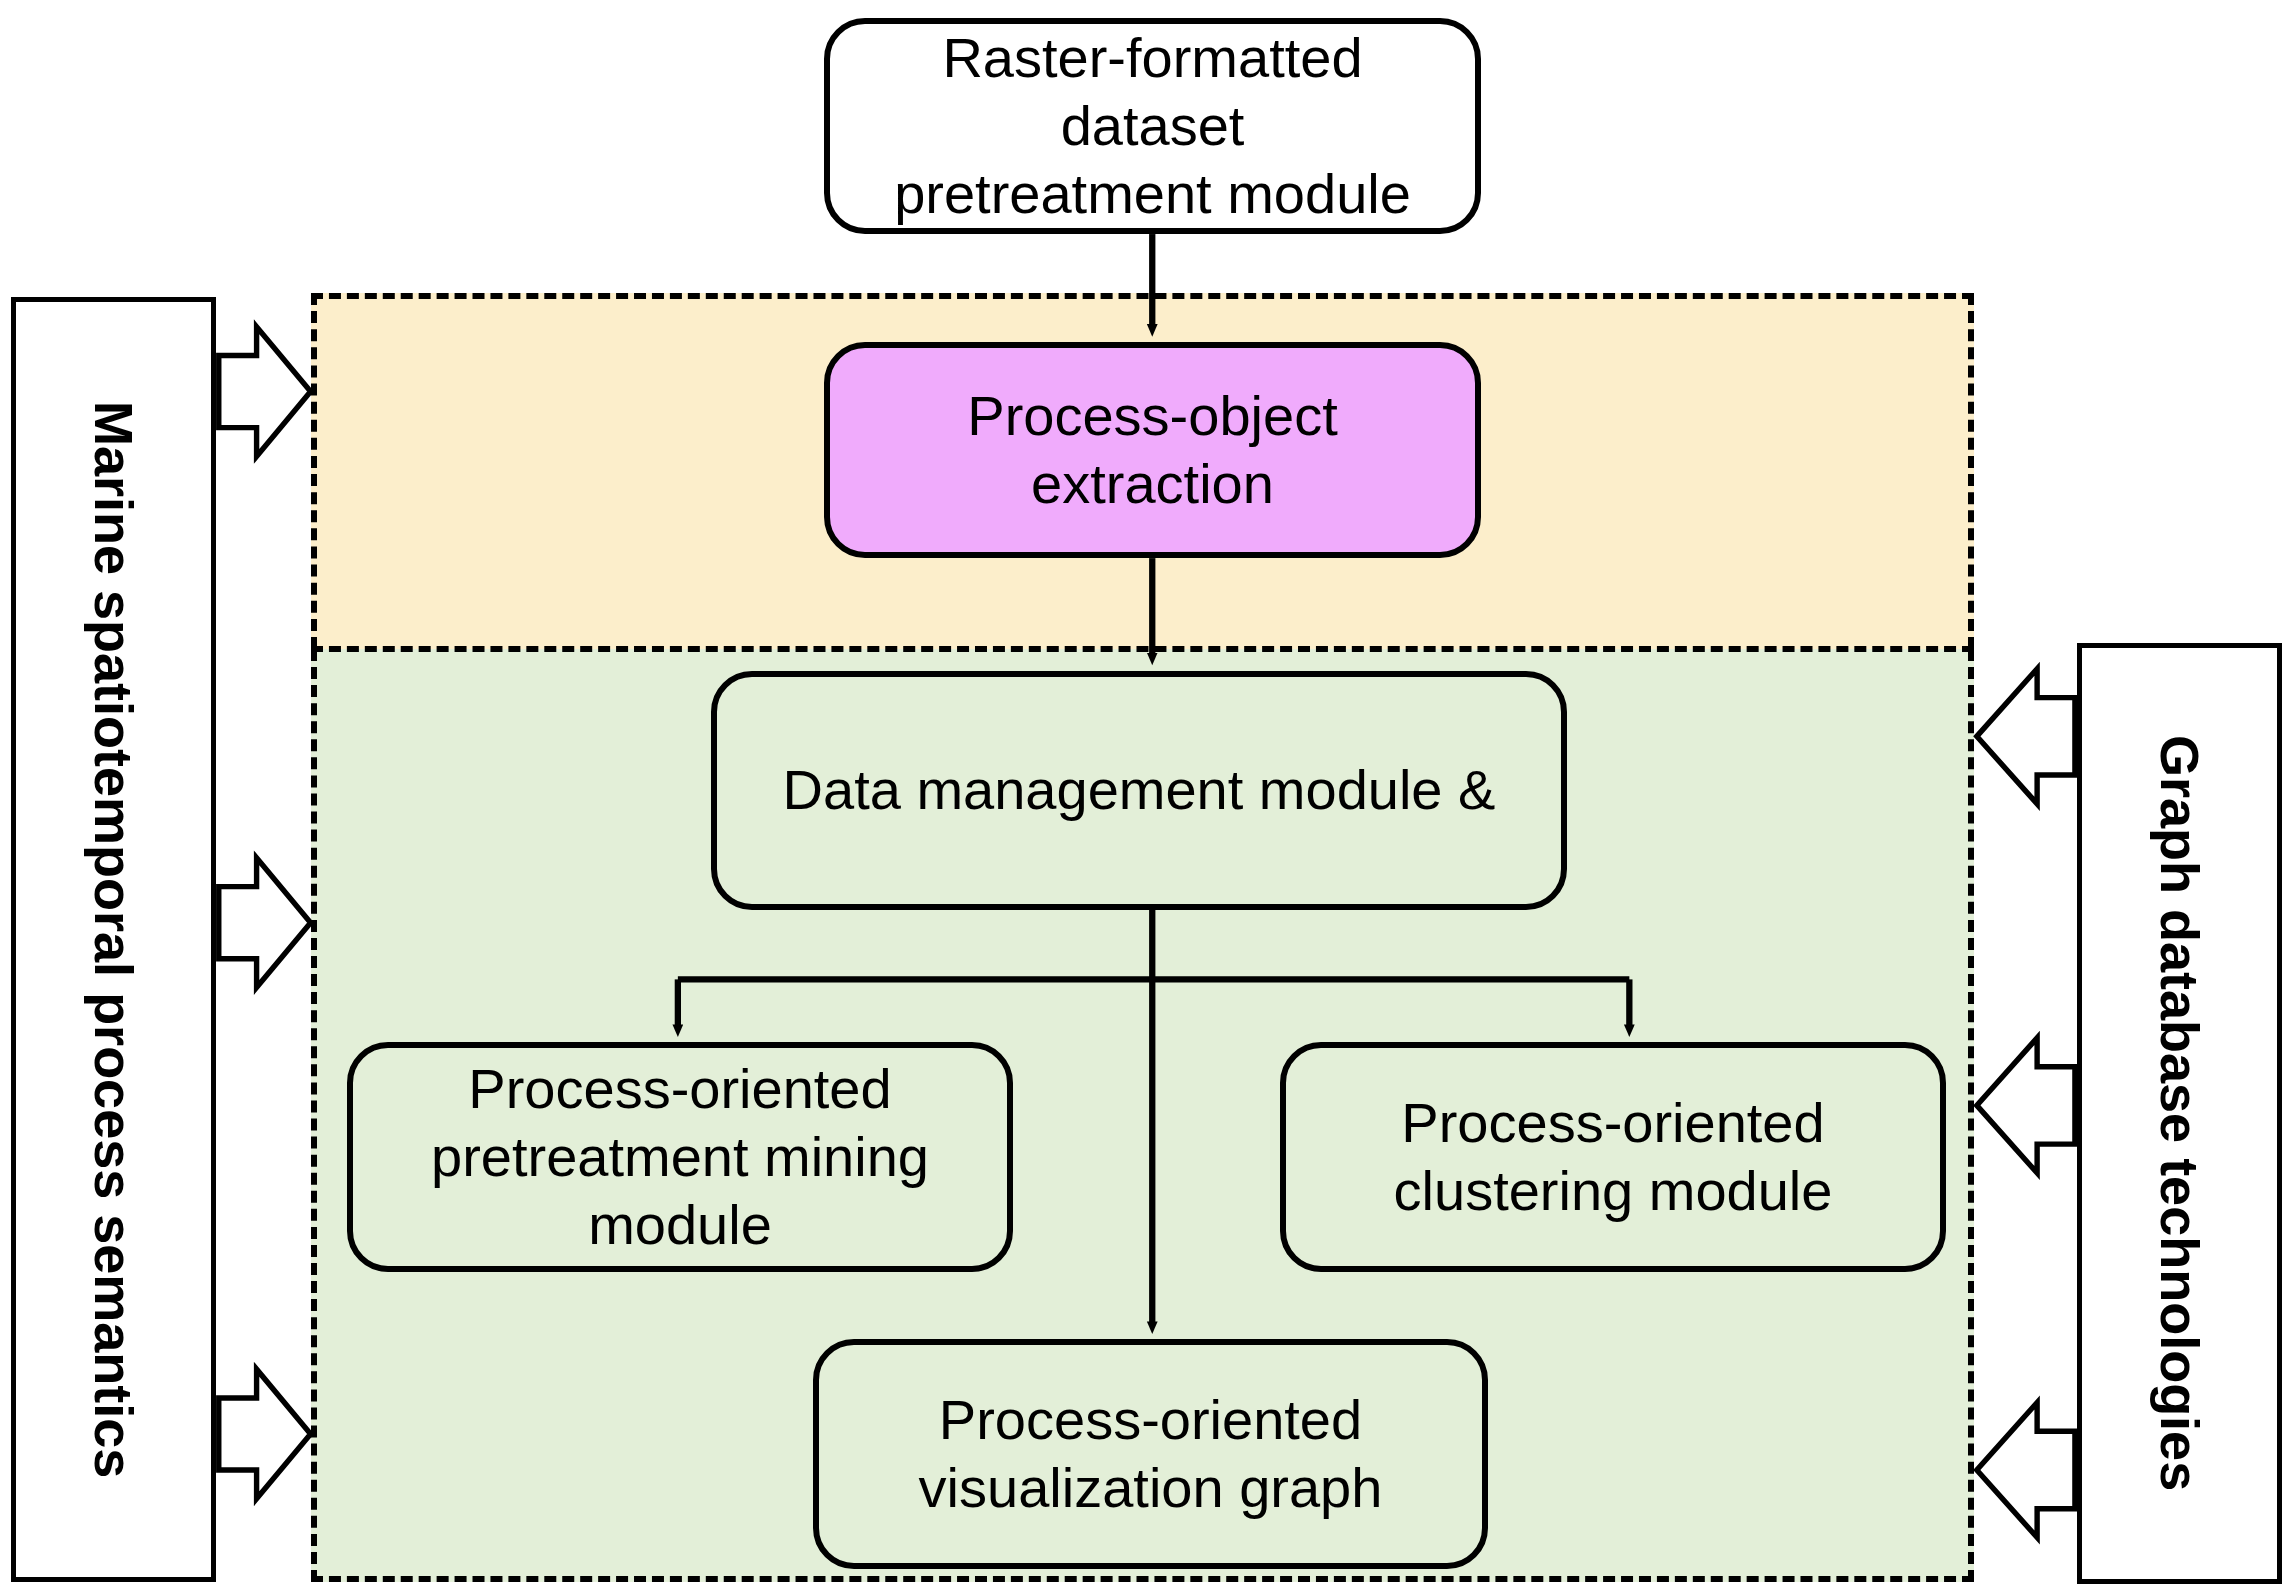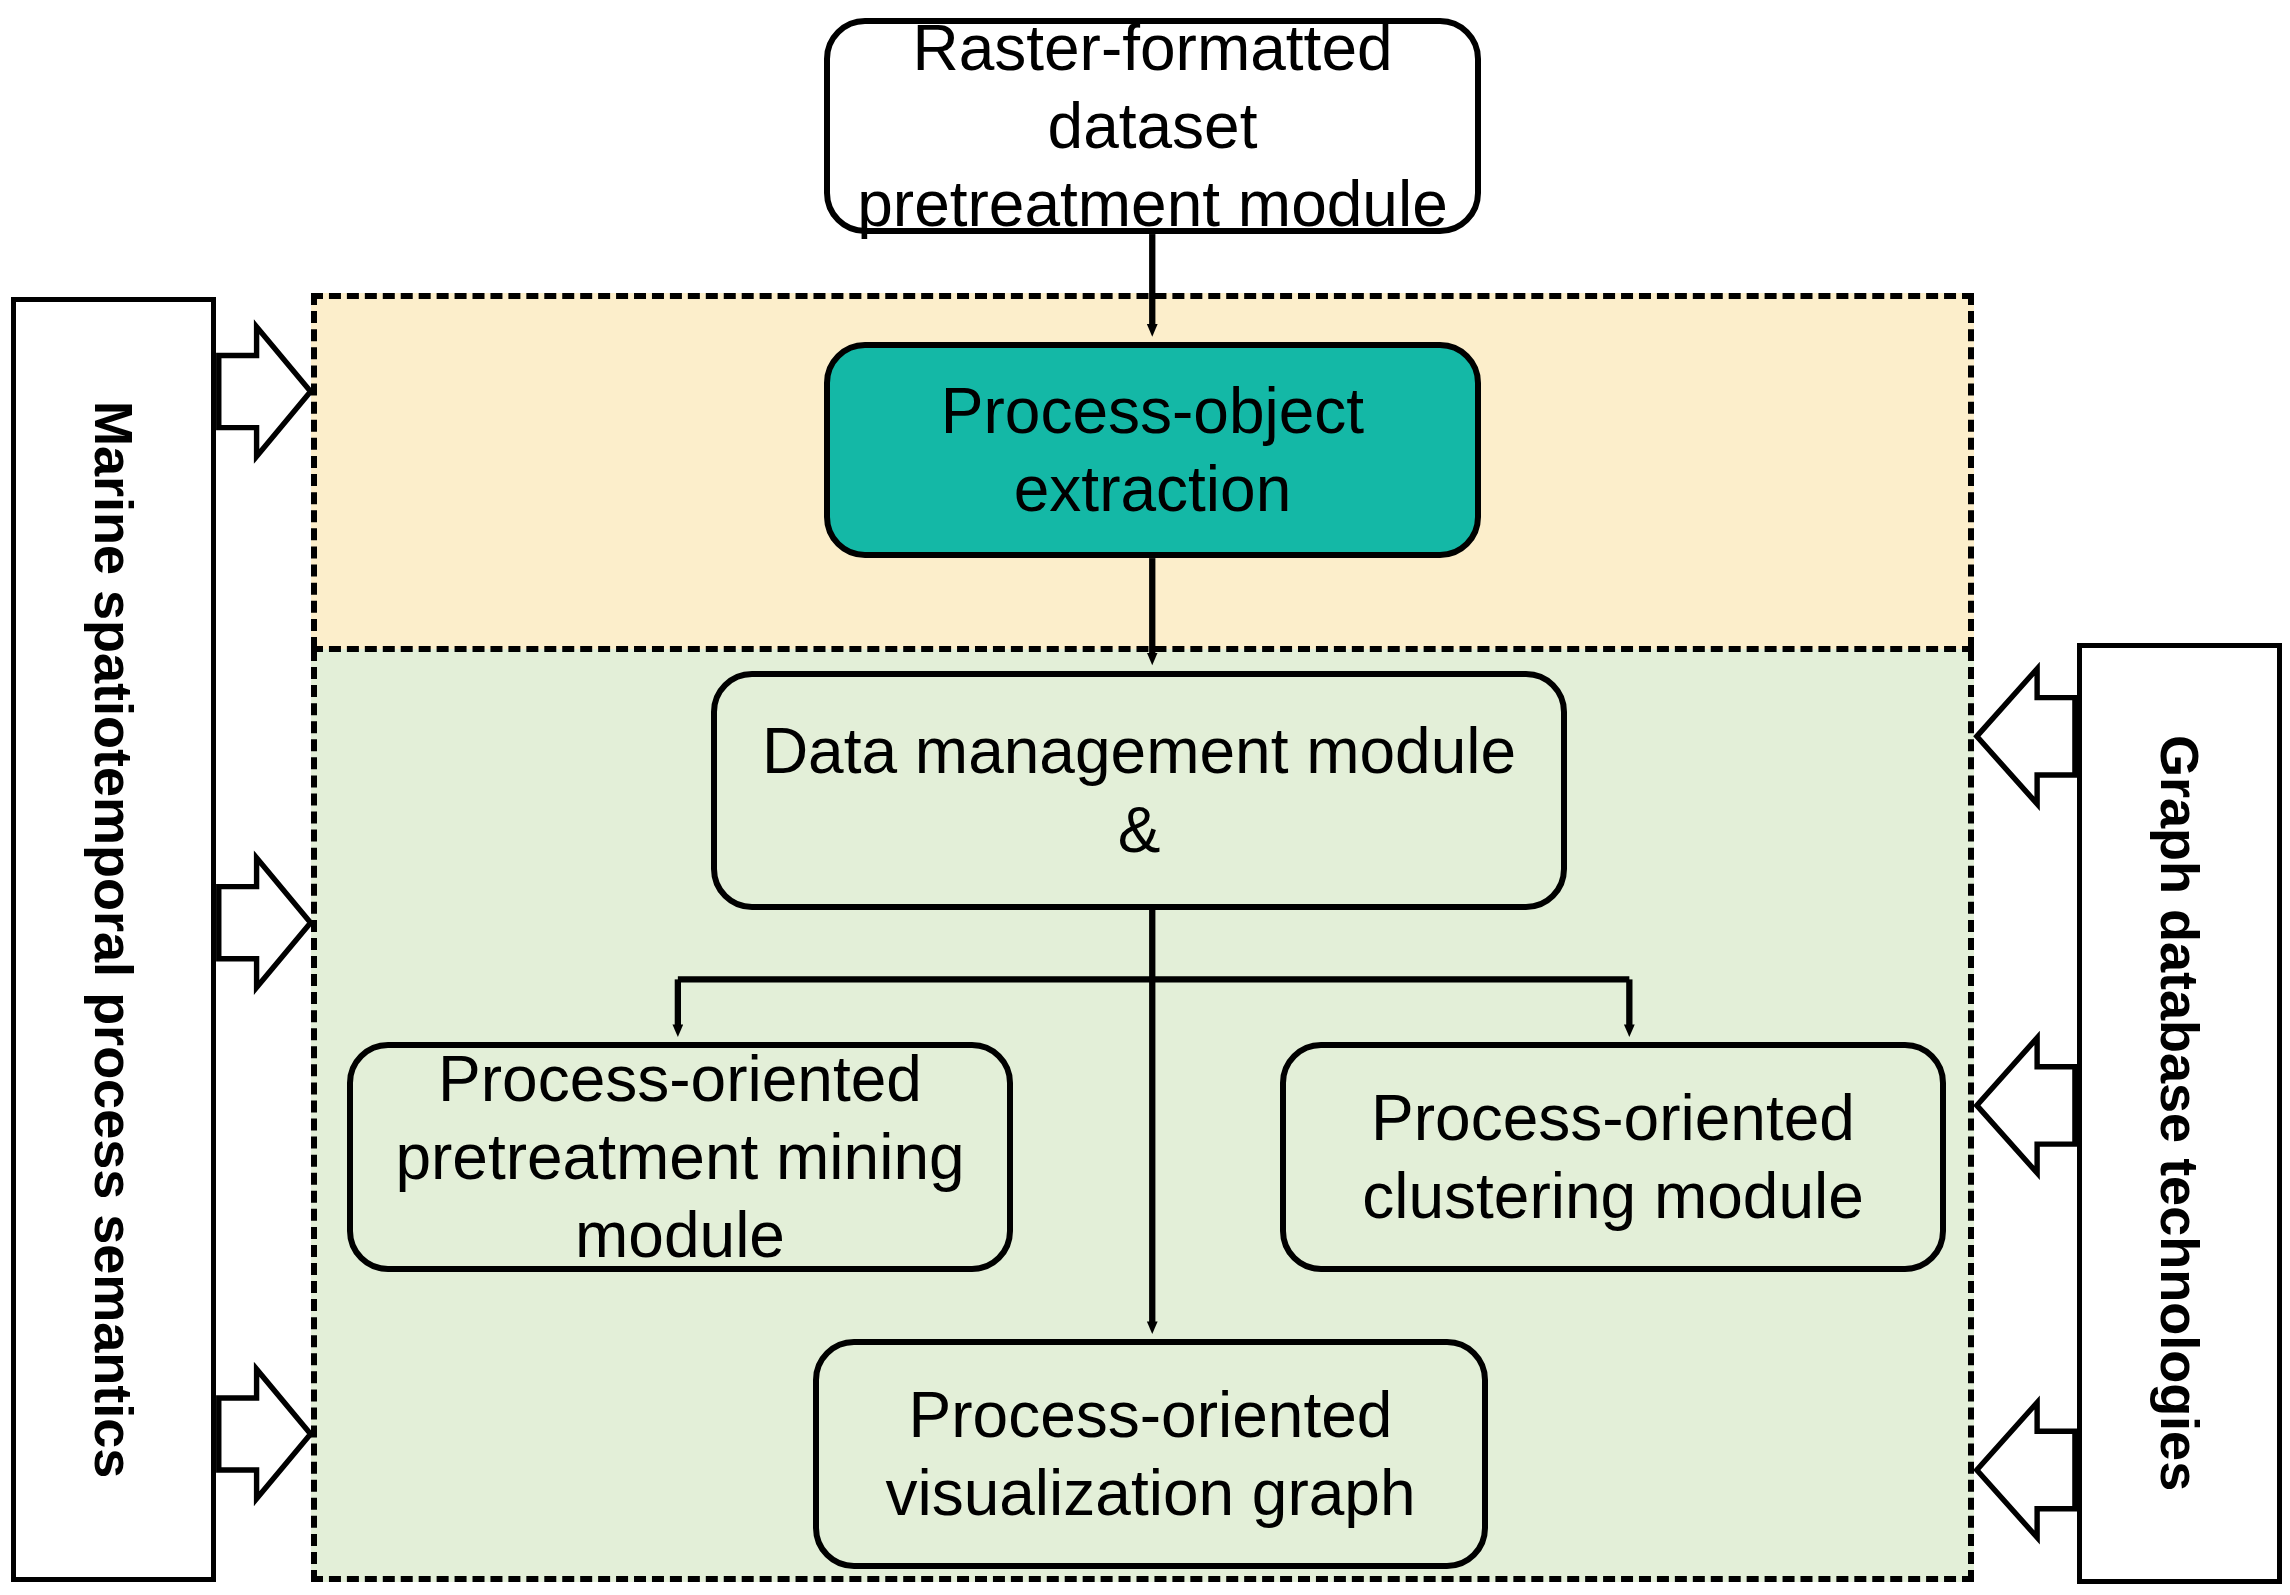--- a/index.html
+++ b/index.html
@@ -92,36 +92,36 @@
   
   .module {
     position: absolute;
     box-sizing: border-box;
     border: 6.3px solid #000000;
     border-radius: 41px;
     display: flex;
     align-items: center;
     justify-content: center;
     text-align: center;
-    font-size: 64px;
+    font-size: 56px;
     line-height: 1.22;
     color: #000000;
     padding: 5.4px 18px;
   }
   .module .label { display: block; }
 
   #mod-pretreatment {
     left: 824px; top: 18px;
     width: 657px; height: 216px;
     background: #ffffff;
   }
   #mod-extraction {
     left: 824px; top: 342px;
     width: 657px; height: 216px;
-    background: #14b8a6;
+    background: #f0abfc;
   }
   #mod-datamgmt {
     left: 711px; top: 671px;
     width: 856px; height: 239px;
     background: #E3EFD8;
   }
   #mod-association {
     left: 347px; top: 1042px;
     width: 666px; height: 230px;
     background: #E3EFD8;

